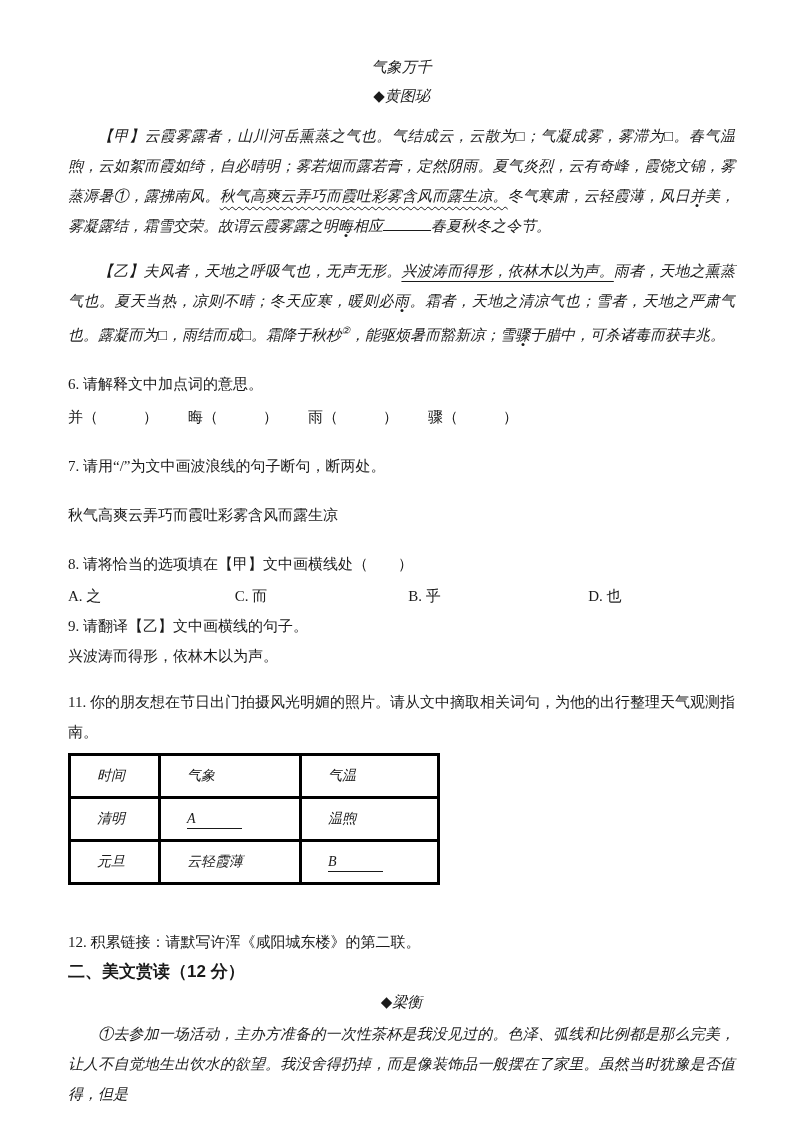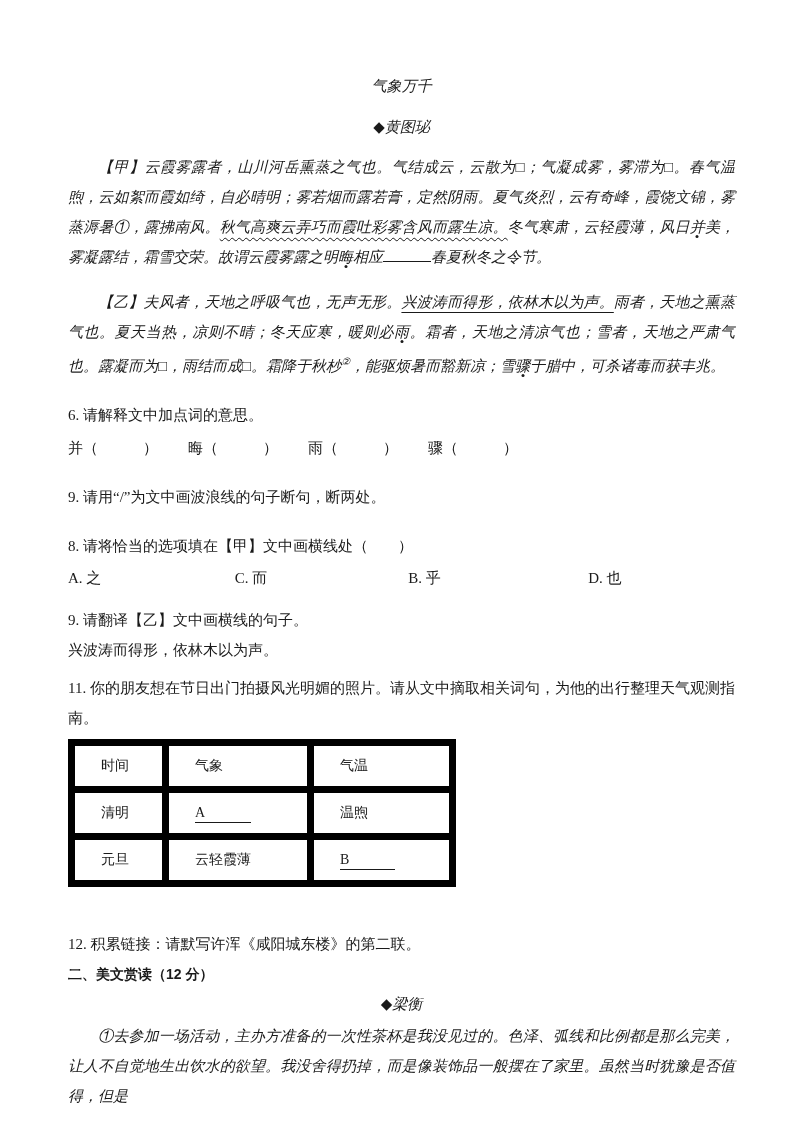--- a/index.html
+++ b/index.html
@@ -12,22 +12,22 @@
     overflow: hidden;
   }
   .page {
     box-sizing: border-box;
     width: 793px; height: 1122px;
     padding: 56px 58px 0 68px;
   }
   
   .kai { font-style: italic; }
   .center { text-align: center; }
-  .doc-title { line-height: 22px; margin-top: 19px; }
-  .doc-author { margin-top: 19px; line-height: 22px; }
+  .doc-title { line-height: 22px; }
+  .doc-author { margin-top: 7px; line-height: 22px; }
   .para {
     margin-top: 14px;
     line-height: 30px;
     text-align: justify;
     text-indent: 2em;
   }
   .para.follow { margin-top: 6px; }
   .notes { margin-top: 3px; line-height: 30px; }
   
   .wavy {
@@ -63,41 +63,42 @@
   .q6-items { margin-top: 3px; line-height: 30px; display: flex; gap: 30px; }
   .options { margin-top: 2px; line-height: 30px; display: grid; grid-template-columns: 25% 26% 27% 22%; }
   
   .tbl-wrap { margin-top: 6px; }
   table.weather {
     border-collapse: collapse;
     table-layout: fixed;
     font-size: 14px;
   }
   table.weather td {
-    border: 7px solid #000000;
+    border: 3px solid #000000;
     height: 40px;
     padding: 0 0 0 26px;
     vertical-align: middle;
+    font-style: italic;
   }
   .col-time { width: 61px; }
   .col-weather { width: 112px; }
   .col-temp { width: 109px; }
   .blank-after {
     display: inline-block;
     border-bottom: 1px solid #1a1a1a;
     padding-right: 46px;
     line-height: 18px;
   }
   
   .q12 { margin-top: 42px; line-height: 30px; }
   .sec-heading {
     line-height: 30px;
     font-family: "Liberation Sans", "DejaVu Sans", sans-serif;
     font-weight: bold;
-    font-size: 14px;
+    font-size: 17px;
   }
   .essay-title { line-height: 30px; }
   .essay-author { line-height: 30px; }
   .essay-para {
     margin-top: 2px;
     line-height: 30px;
     text-align: justify;
     text-indent: 2em;
   }
 </style>
@@ -115,34 +116,35 @@
 
 
   <div class="qline">6. 请解释文中加点词的意思。</div>
   <div class="q6-items">
     <span>并（　　　）</span>
     <span>晦（　　　）</span>
     <span>雨（　　　）</span>
     <span>骤（　　　）</span>
   </div>
 
-  <div class="qline">9. 请用“/”为文中画波浪线的句子断句，断两处。</div>
+  <div class="qline">7. 请用“/”为文中画波浪线的句子断句，断两处。</div>
+  <div class="qline">秋气高爽云弄巧而霞吐彩雾含风而露生凉</div>
 
   <div class="qline">8. 请将恰当的选项填在【甲】文中画横线处（　　）</div>
   <div class="options">
     <span>A. 之</span>
     <span>C. 而</span>
     <span>B. 乎</span>
     <span>D. 也</span>
   </div>
 
-  <div class="qline" style="margin-top:12px">9. 请翻译【乙】文中画横线的句子。</div>
+  <div class="qline" style="margin-top:0">9. 请翻译【乙】文中画横线的句子。</div>
   <div class="qline" style="margin-top:0">兴波涛而得形，依林木以为声。</div>
 
-  <div class="qline" style="margin-top:8px">11. 你的朋友想在节日出门拍摄风光明媚的照片。请从文中摘取相关词句，为他的出行整理天气观测指南。</div>
+  <div class="qline" style="margin-top:16px">11. 你的朋友想在节日出门拍摄风光明媚的照片。请从文中摘取相关词句，为他的出行整理天气观测指南。</div>
 
   <div class="tbl-wrap">
     <table class="weather">
       <tbody>
           <tr>
         <td class="col-time">时间</td>
         <td class="col-weather">气象</td>
         <td class="col-temp">气温</td>
       </tr>
       <tr>

